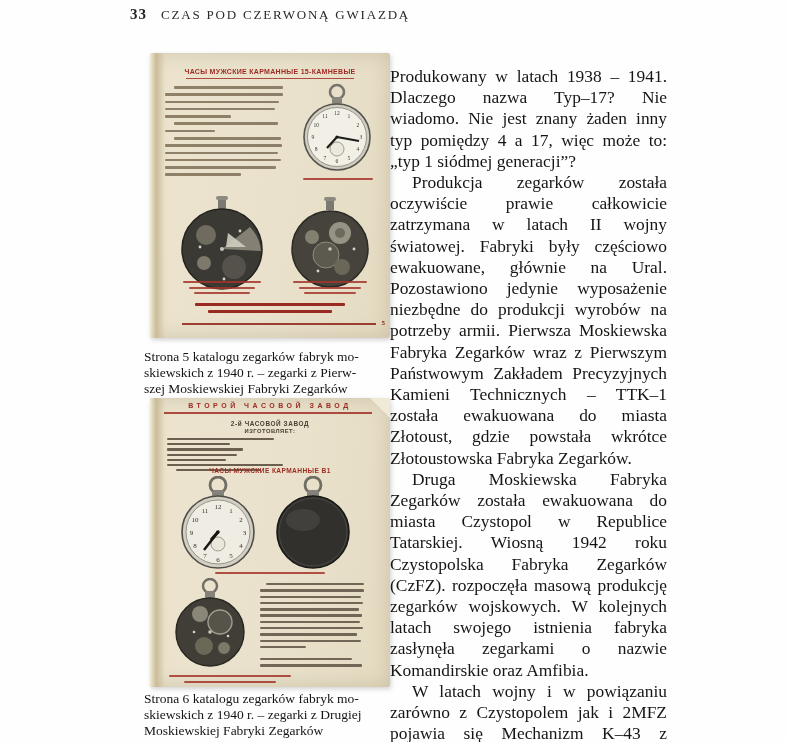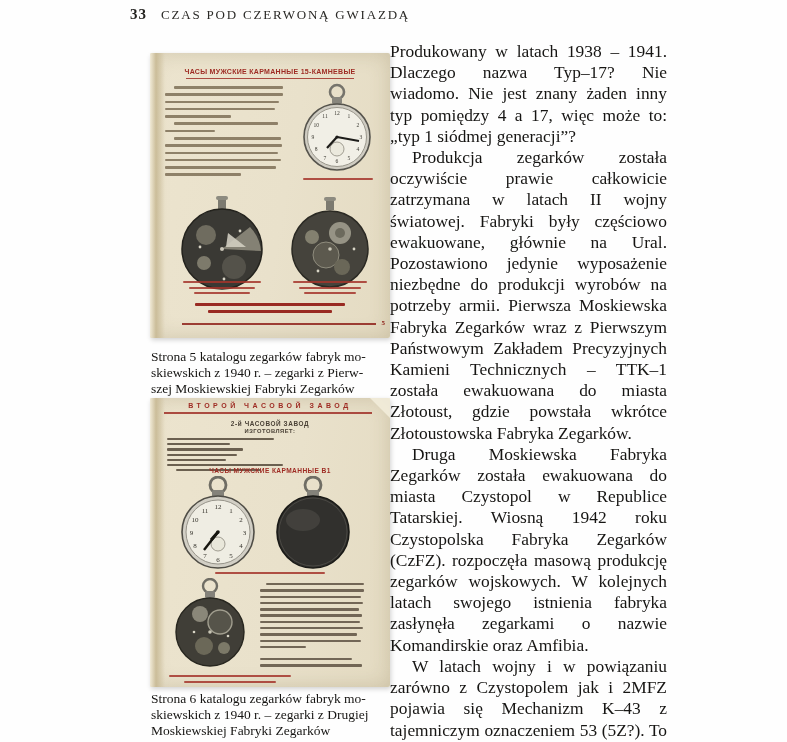--- a/index.html
+++ b/index.html
@@ -41,34 +41,34 @@
   .bl{height:2.6px;background:#77684f;border-radius:1px;margin-bottom:4.7px;opacity:.8;}
   .bl2{height:2.2px;background:#55493a;border-radius:1px;margin-bottom:3px;opacity:.85;}
   .bl3{height:2.4px;background:#5d5142;border-radius:1px;margin-bottom:3.9px;opacity:.85;}
   .rl{height:2.2px;background:#a5352c;border-radius:1px;margin-bottom:3.4px;opacity:.85;}
   .rlb{height:3px;background:#992a22;border-radius:1px;margin-bottom:4px;}
   .ctr{margin-left:auto;margin-right:auto;}
   .tblock{position:absolute;}
 
   
   .caption{
-    position:absolute;left:151px;width:240px;
+    position:absolute;left:144px;width:240px;
     font-size:13.5px;line-height:15.9px;color:#151412;
     white-space:pre-line;
   }
   .cap1{top:349px;}
   .cap2{top:691px;}
 
   
   .maintext{
     position:absolute;left:390px;top:41px;width:277px;
     font-size:17.4px;line-height:21.2px;text-align:justify;color:#161513;
   }
   .maintext p{margin:0;text-indent:22px;}
-  .maintext p.noindent{text-indent:0;}
+  .maintext p.noindent{text-indent:0;margin-top:25px;}
 
   .pagenum5{position:absolute;font-size:7px;color:#8e211a;font-weight:bold;}
   svg{position:absolute;}
   .svg-num{font-family:"Liberation Serif",serif;}
 </style>
 </head>
 <body>
 
 <div>
 

